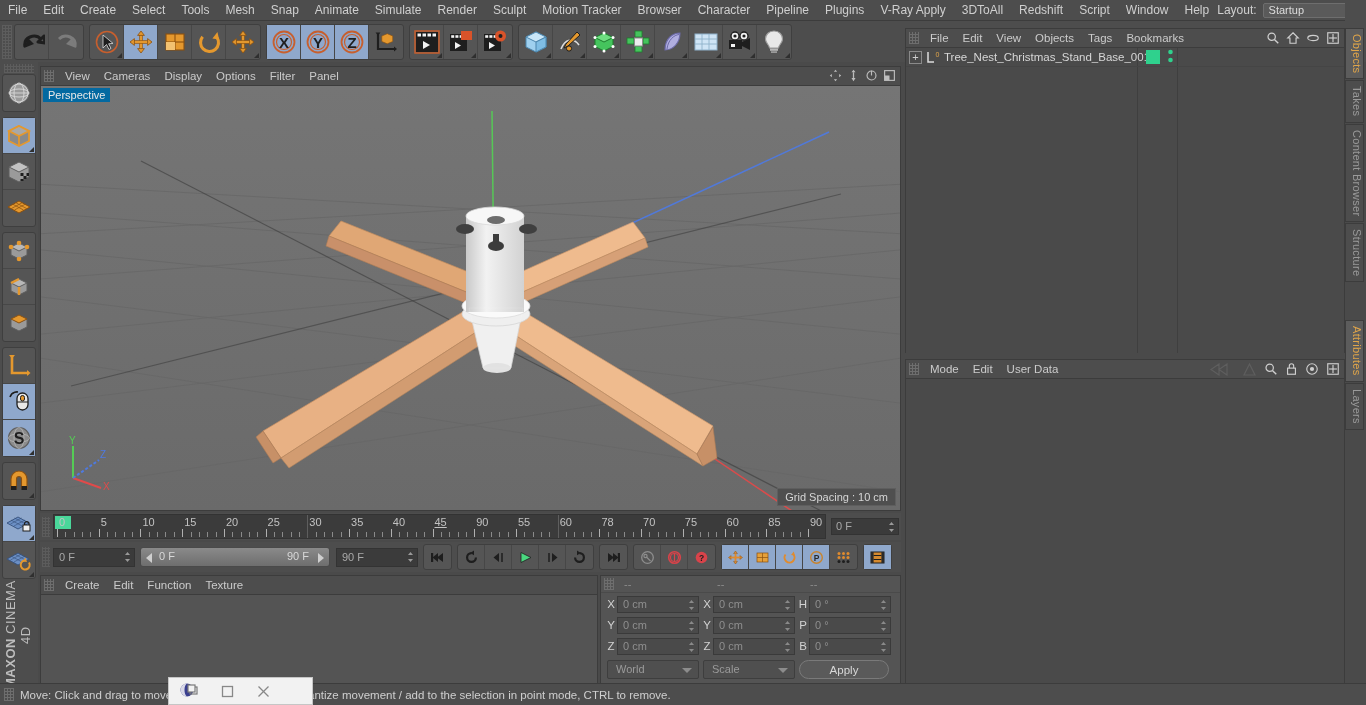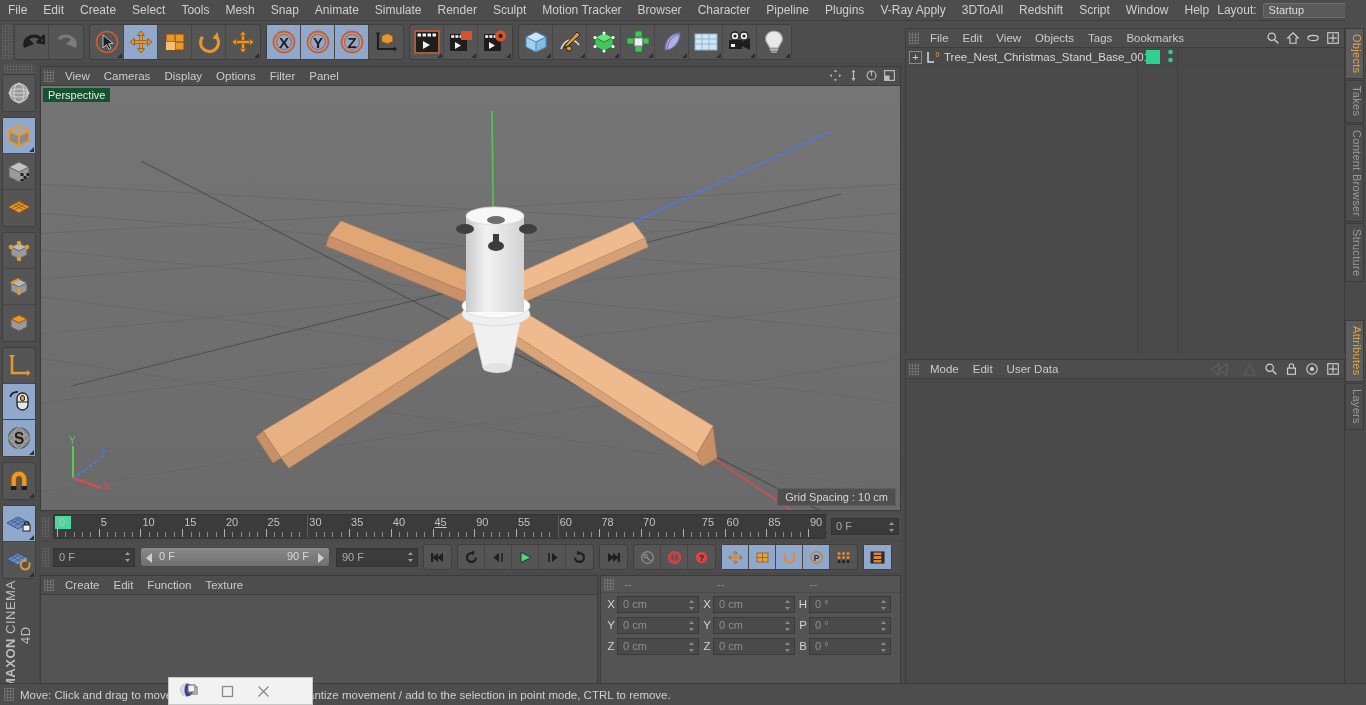--- a/index.html
+++ b/index.html
@@ -89,21 +89,21 @@
   .vp-grip { width: 10px; height: 12px; margin: 0 4px 0 3px;
     background-image: repeating-linear-gradient(0deg,#6e6e6e 0 1px,transparent 1px 3px),
                       repeating-linear-gradient(90deg,#6e6e6e 0 1px,transparent 1px 3px);}
   .vp-menu { padding: 0 7px; font-size: 11.5px; color: #cbcbcb; line-height: 18px; }
   .vp-icons { position: absolute; right: 4px; top: 2px; display: flex; gap: 5px; }
   .vp-canvas {
     position: absolute; left: 0; top: 19px; width: 859px; height: 424px;
     overflow: hidden; background: #6f6f6f;
   }
   .vp-label {
-    position: absolute; left: 2px; top: 2px; background: #14532d;
+    position: absolute; left: 2px; top: 2px; background: #0369a1;
     color: #e8e8e8; font-size: 11px; padding: 1px 5px; z-index: 5;
   }
   .grid-spacing {
     position: absolute; right: 4px; bottom: 4px; background: #4f4f4f;
     border: 1px solid #5e5e5e; color: #d6d6d6; font-size: 11px;
     padding: 2px 7px; z-index: 5;
   }
   .axis-gizmo { position: absolute; left: 18px; bottom: 18px; width: 58px; height: 58px; z-index: 5; }
 
   
@@ -984,21 +984,21 @@
         <div style="position: absolute; top: 0px; bottom: 0px; width: 1px; background: rgb(94, 94, 94); left: 253.333px;"></div>
         <div class="tl-num" style="left: 297.056px;">35</div>
         <div class="tl-num" style="left: 338.778px;">40</div>
         <div class="tl-num" style="left: 380.5px; text-decoration: underline;">45</div>
         <div class="tl-num" style="left: 422.222px;">90</div>
         <div class="tl-num" style="left: 463.944px;">55</div>
         <div class="tl-num" style="left: 505.667px;">60</div>
         <div style="position: absolute; top: 0px; bottom: 0px; width: 1px; background: rgb(94, 94, 94); left: 503.667px;"></div>
         <div class="tl-num" style="left: 547.389px;">78</div>
         <div class="tl-num" style="left: 589.111px;">70</div>
-        <div class="tl-num" style="left: 630.833px; margin-left: 17px;">75</div>
+        <div class="tl-num" style="left: 630.833px;">75</div>
         <div class="tl-num" style="left: 672.556px;">60</div>
         <div class="tl-num" style="left: 714.278px;">85</div>
         <div class="tl-num" style="left: 756px;">90</div>
       </div>
     <div class="tl-field">
       <span>0 F</span>
       <span class="spin">
         <svg width="7" height="12" viewBox="0 0 7 12">
             <path d="M3.5 1 L6 4 L1 4 Z" fill="#9a9a9a"></path>
             <path d="M3.5 11 L6 8 L1 8 Z" fill="#9a9a9a"></path>
@@ -1234,20 +1234,31 @@
                 <path d="M3.5 1 L6 4 L1 4 Z" fill="#8a8a8a"></path>
                 <path d="M3.5 11 L6 8 L1 8 Z" fill="#8a8a8a"></path>
               </svg></span></span>
           <span class="coord-lbl">B</span>
           <span class="coord-in w3"><span>0 °</span><span class="spin"><svg width="7" height="12" viewBox="0 0 7 12">
                 <path d="M3.5 1 L6 4 L1 4 Z" fill="#8a8a8a"></path>
                 <path d="M3.5 11 L6 8 L1 8 Z" fill="#8a8a8a"></path>
               </svg></span></span>
         </div>
       </div>
+    <div style="display:flex;align-items:center;gap:4px;padding-left:6px;margin-top:4px;">
+      <div class="coord-drop" style="width:92px">
+        <span>World</span>
+        <span class="caret"></span>
+      </div>
+      <div class="coord-drop" style="width:92px">
+        <span>Scale</span>
+        <span class="caret"></span>
+      </div>
+      <div class="apply-btn">Apply</div>
+    </div>
   </div>
 
   <div class="objpanel">
     <div class="om-menubar">
       <div class="vp-grip"></div>
       <div id="om-menus" style="display:flex;">
           <div class="vp-menu">File</div>
           <div class="vp-menu">Edit</div>
           <div class="vp-menu">View</div>
           <div class="vp-menu">Objects</div>

